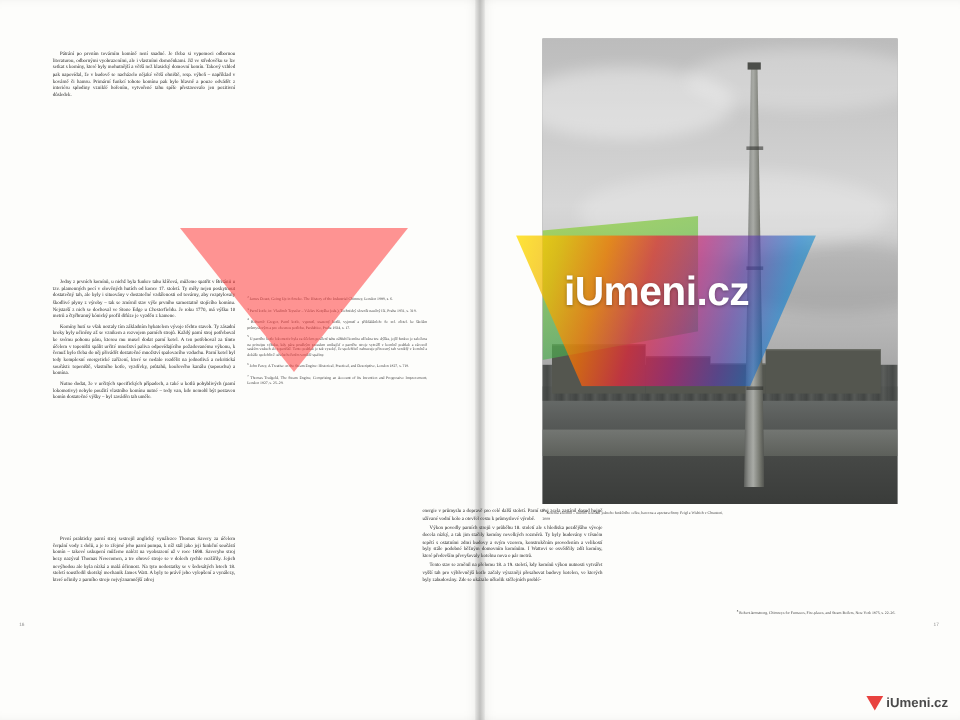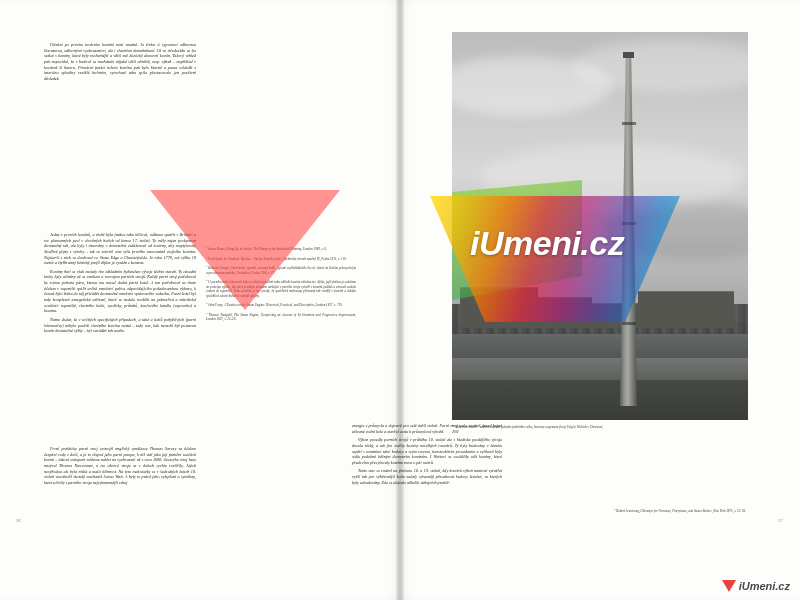--- a/index.html
+++ b/index.html
@@ -11,21 +11,20 @@
     width: 800px;
     height: 600px;
     overflow: hidden;
     font-family: "Liberation Serif", serif;
   }
   .spread {
     position: relative;
     width: 800px;
     height: 600px;
     background: #ffffff;
-    font-style: italic;
   }
   
   .page {
     position: absolute;
     top: 0;
     height: 600px;
     background: #fdfdfb;
   }
   .page-left  { left: 0;   width: 400px; box-shadow: inset -6px 0 14px -10px rgba(0,0,0,0.35); }
   .page-right { left: 400px; width: 400px; box-shadow: inset 6px 0 14px -10px rgba(0,0,0,0.35); }

